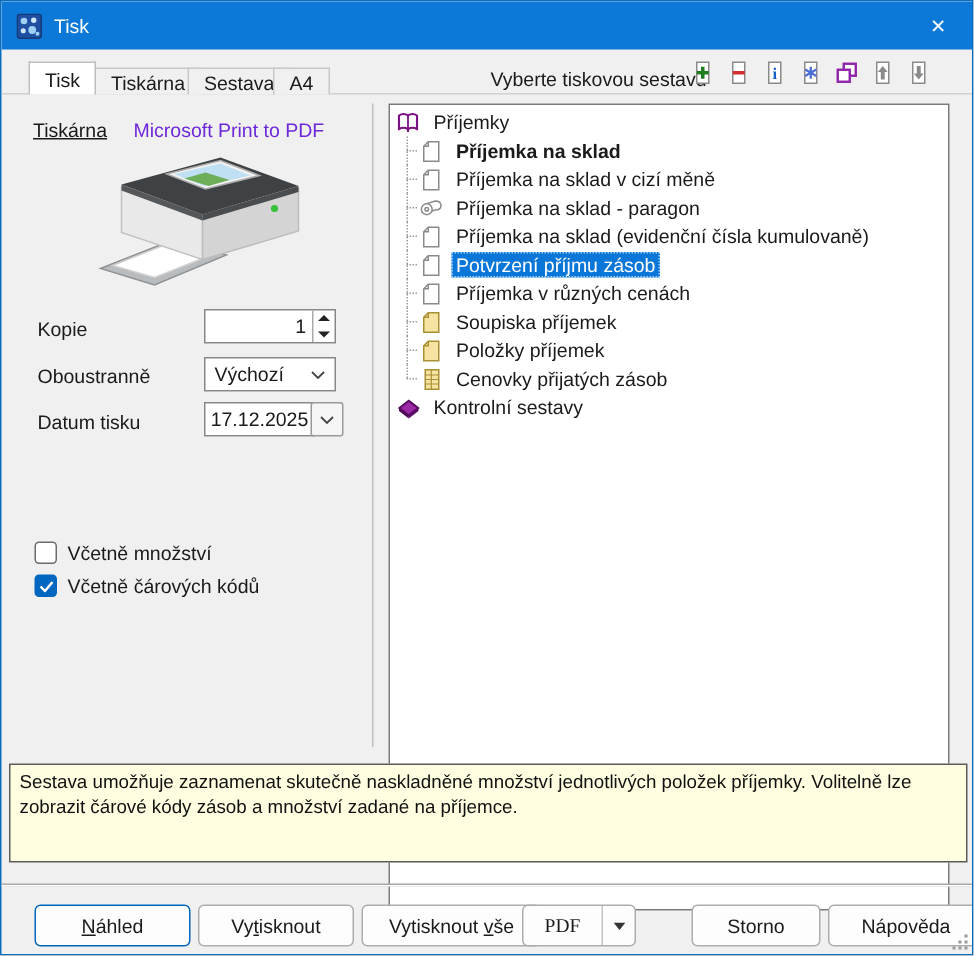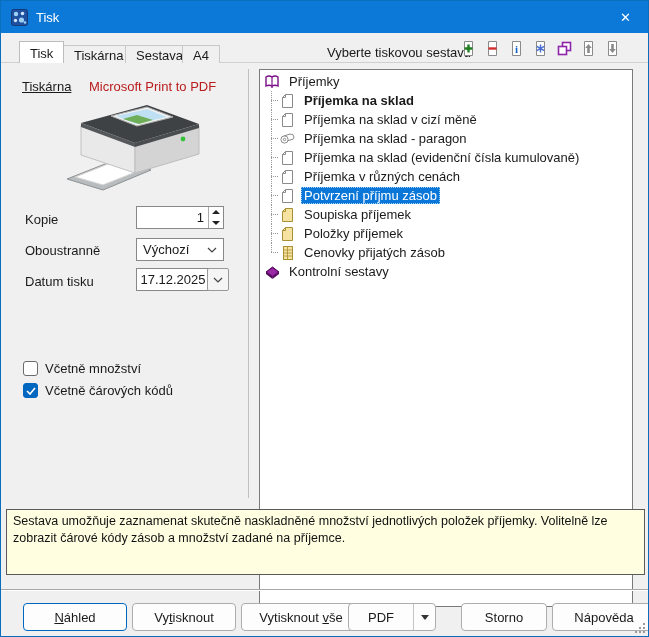--- a/index.html
+++ b/index.html
@@ -17,21 +17,21 @@
   .close-btn{position:absolute;right:0;top:0;width:45px;height:32px;display:flex;align-items:center;justify-content:center;color:#fff;font-size:13px;cursor:default;}
   
   .tabstrip-line{position:absolute;left:0;right:0;top:61px;height:1px;background:#d0d0d0;}
   .tab{position:absolute;top:44px;height:18px;padding:1px 10px 0 10px;background:#f0f0f0;border:1px solid #c8c8c8;border-bottom:none;font-size:13px;display:flex;align-items:center;}
   .tab.active{top:40px;height:22px;background:#ffffff;z-index:2;border-color:#bdbdbd;}
   .header-prompt{position:absolute;top:44px;left:308px;width:180px;text-align:center;font-size:13px;}
   .toolbar{position:absolute;top:39px;left:459px;display:flex;gap:7px;align-items:center;}
   .tb-icon{width:17px;height:17px;display:block;}
   
   .printer-link{position:absolute;left:21px;top:78px;text-decoration:underline;color:#1a1a1a;}
-  .printer-name{position:absolute;left:88px;top:78px;color:#b91c1c;}
+  .printer-name{position:absolute;left:88px;top:78px;color:#6d28d9;}
   .printer-img{position:absolute;left:52px;top:100px;}
   .fld-label{position:absolute;left:24px;font-size:13px;}
   .num-input{position:absolute;left:135px;top:205px;width:88px;height:23px;background:#fff;border:1px solid #888;display:flex;align-items:center;}
   .num-val{flex:1;text-align:right;padding-right:4px;}
   .spin{width:15px;height:100%;border-left:1px solid #aaa;display:flex;flex-direction:column;}
   .spin div{flex:1;display:flex;align-items:center;justify-content:center;}
   .tri-up{width:0;height:0;border-left:4px solid transparent;border-right:4px solid transparent;border-bottom:4px solid #222;}
   .tri-dn{width:0;height:0;border-left:4px solid transparent;border-right:4px solid transparent;border-top:4px solid #222;}
   .select{position:absolute;left:135px;top:237px;width:88px;height:23px;background:#fff;border:1px solid #888;display:flex;align-items:center;padding-left:6px;}
   .select .chev{margin-left:auto;margin-right:6px;}
@@ -225,36 +225,36 @@
 
     <div class="trow">
       <span class="conn"></span>
       <svg class="ticon" viewBox="0 0 17 16">
         <path d="M6.5 1.5 h7 v13 h-10 v-10 z" fill="#fff" stroke="#8a8a8a"></path>
         <path d="M6.5 1.5 v3 h-3" fill="none" stroke="#8a8a8a"></path>
       </svg>
       <span class="tlabel">Příjemka na sklad (evidenční čísla kumulovaně)</span>
     </div>
 
+    <div class="trow selected">
+      <span class="conn"></span>
+      <svg class="ticon" viewBox="0 0 17 16">
+        <path d="M6.5 1.5 h7 v13 h-10 v-10 z" fill="#fff" stroke="#8a8a8a"></path>
+        <path d="M6.5 1.5 v3 h-3" fill="none" stroke="#8a8a8a"></path>
+      </svg>
+      <span class="tlabel">Potvrzení příjmu zásob</span>
+    </div>
+
     <div class="trow">
       <span class="conn"></span>
       <svg class="ticon" viewBox="0 0 17 16">
         <path d="M6.5 1.5 h7 v13 h-10 v-10 z" fill="#fff" stroke="#8a8a8a"></path>
         <path d="M6.5 1.5 v3 h-3" fill="none" stroke="#8a8a8a"></path>
       </svg>
       <span class="tlabel">Příjemka v různých cenách</span>
-    </div>
-
-    <div class="trow selected">
-      <span class="conn"></span>
-      <svg class="ticon" viewBox="0 0 17 16">
-        <path d="M6.5 1.5 h7 v13 h-10 v-10 z" fill="#fff" stroke="#8a8a8a"></path>
-        <path d="M6.5 1.5 v3 h-3" fill="none" stroke="#8a8a8a"></path>
-      </svg>
-      <span class="tlabel">Potvrzení příjmu zásob</span>
     </div>
 
     <div class="trow">
       <span class="conn"></span>
       <svg class="ticon" viewBox="0 0 17 16">
         <path d="M6.5 1.5 h7 v13 h-10 v-10 z" fill="#f7e3a1" stroke="#a89034"></path>
         <path d="M6.5 1.5 v3 h-3" fill="none" stroke="#a89034"></path>
       </svg>
       <span class="tlabel">Soupiska příjemek</span>
     </div>
@@ -295,21 +295,21 @@
 
   <button class="btn default" style="left:22px;width:104px;">
     <span><u>N</u><span>áhled</span></span>
   </button>
   <button class="btn" style="left:131px;width:104px;">
     <span><span>Vy</span><u>t</u><span>isknout</span></span>
   </button>
   <button class="btn" style="left:240px;width:120px;">
     <span><span>Vytisknout </span><u>v</u><span>še</span></span>
   </button>
-  <div class="split" style="left:347px;width:88px;">
+  <div class="split" style="left:347px;width:76px;font-family:Liberation Serif, serif;">
     <span class="main">PDF</span>
     <span class="arrow">
       <svg width="8" height="5" viewBox="0 0 8 5">
           <polygon points="0,0 8,0 4,5" fill="#333"></polygon>
         </svg>
     </span>
   </div>
   <button class="btn" style="left:460px;width:86px;">Storno</button>
   <button class="btn" style="left:551px;width:104px;">Nápověda</button>
 

